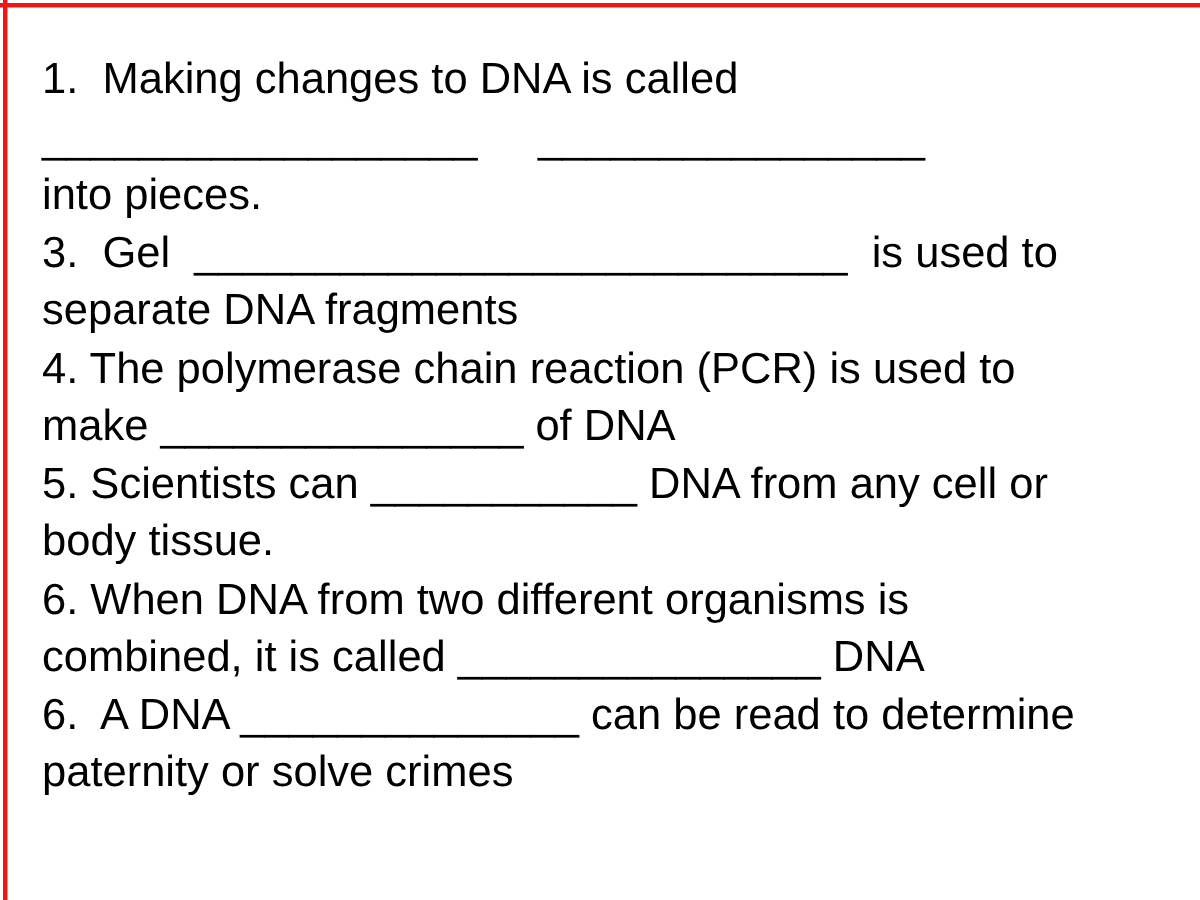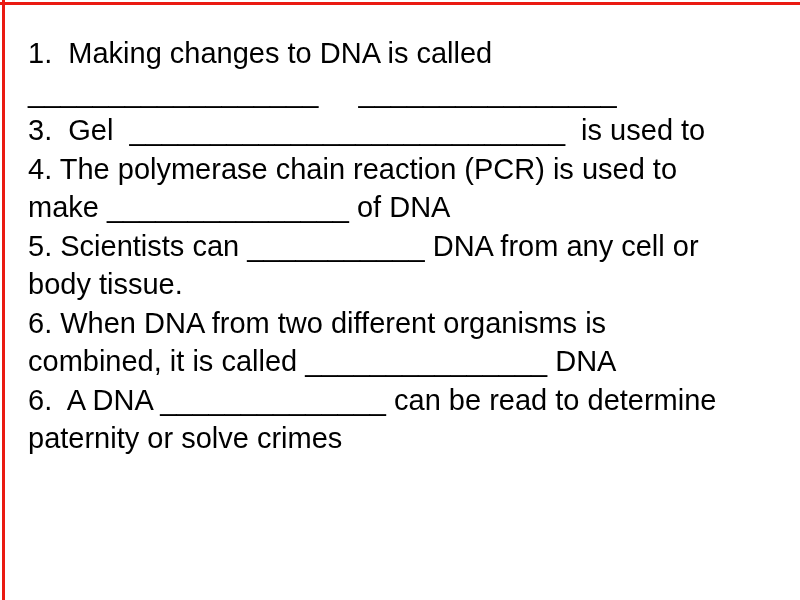--- a/index.html
+++ b/index.html
@@ -50,21 +50,23 @@
 </head>
 <body>
 
 <div id="slide" style="--bg: #ffffff; --fg: #000000; --accent: #ea1a12;">
   <div class="border-top"></div>
   <div class="border-left"></div>
 
   <div class="text-block">
     <div class="line">1.  Making changes to DNA is called</div>
     <div class="line">__________________     ________________</div>
+    <div class="line">into pieces.</div>
     <div class="line">3.  Gel  ___________________________  is used to</div>
+    <div class="line">separate DNA fragments</div>
     <div class="line">4. The polymerase chain reaction (PCR) is used to</div>
     <div class="line">make _______________ of DNA</div>
     <div class="line">5. Scientists can ___________ DNA from any cell or</div>
     <div class="line">body tissue.</div>
     <div class="line">6. When DNA from two different organisms is</div>
     <div class="line">combined, it is called _______________ DNA</div>
     <div class="line">6.  A DNA ______________ can be read to determine</div>
     <div class="line">paternity or solve crimes</div>
   </div>
 </div>

